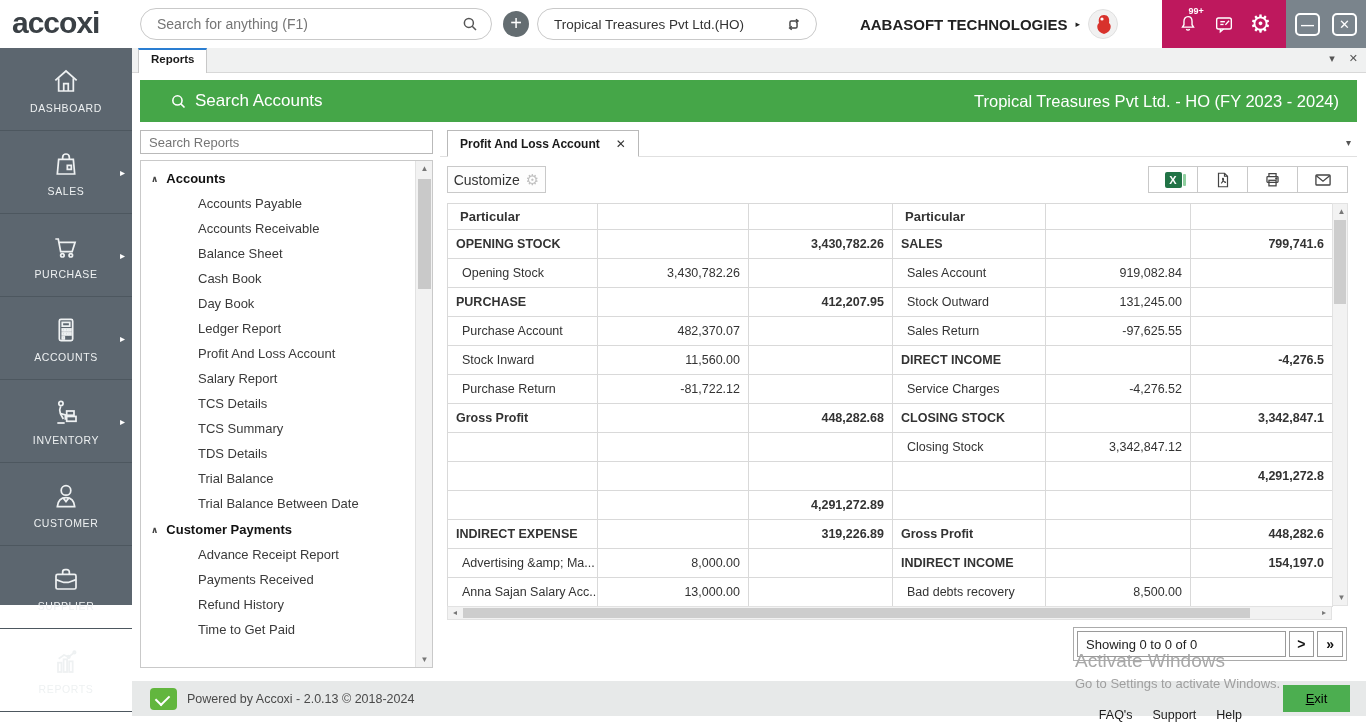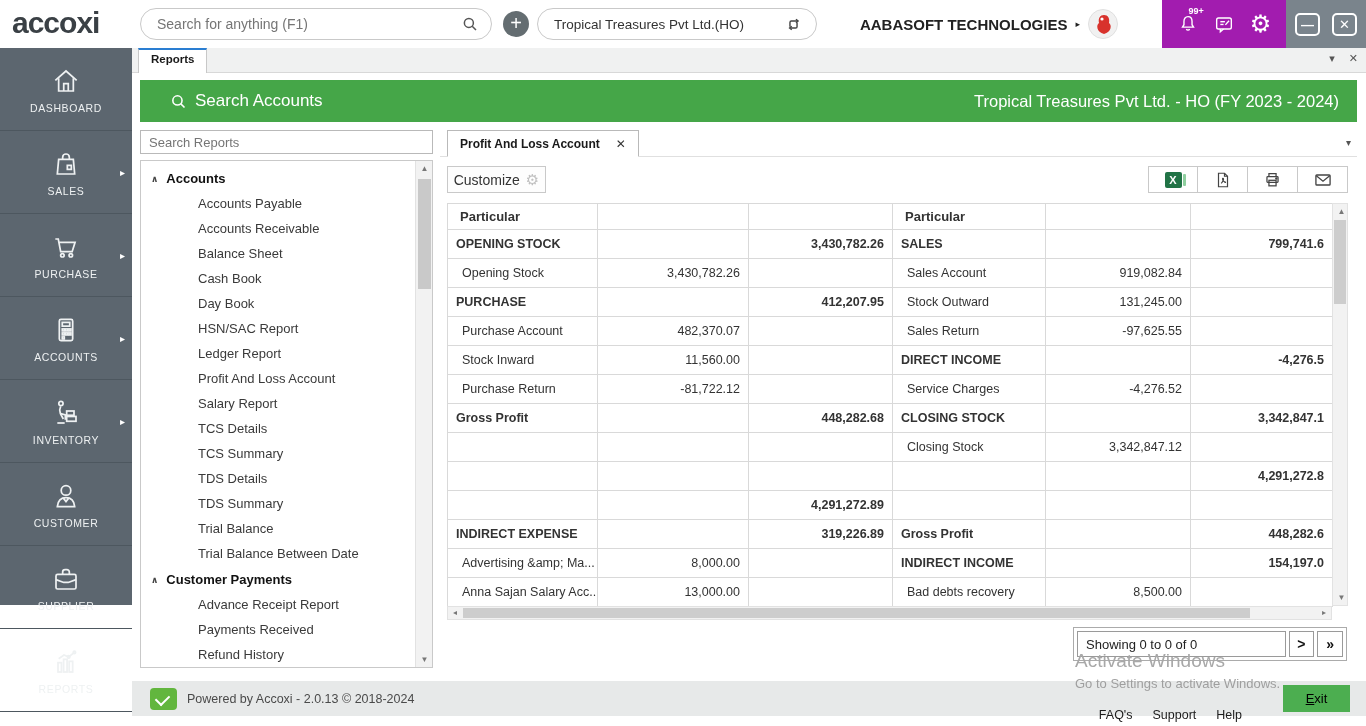--- a/index.html
+++ b/index.html
@@ -11,21 +11,21 @@
   .logo { position:absolute; left:12px; top:6px; font-size:30px; font-weight:800; color:#3a4045; letter-spacing:-1px; }
   .searchpill { position:absolute; left:140px; top:8px; width:352px; height:32px; border:1px solid #c9c9c9; border-radius:16px; background:#fff; display:flex; align-items:center; }
   .searchpill input { border:0; outline:none; flex:1; padding-left:16px; font-size:14px; color:#b91c1c; background:transparent; font-family:inherit; }
   .searchpill .mag { margin-right:12px; color:#555; }
   .plusbtn { position:absolute; left:503px; top:11px; width:26px; height:26px; border-radius:50%; background:#646d71; color:#fff; font-size:20px; line-height:24px; text-align:center; }
   .companypill { position:absolute; left:537px; top:8px; width:280px; height:32px; border:1px solid #c9c9c9; border-radius:16px; display:flex; align-items:center; justify-content:space-between; padding:0 14px 0 16px; font-size:13.5px; color:#333; }
   .orgwrap { position:absolute; right:248px; top:0; height:48px; display:flex; align-items:center; gap:8px; }
   .orgname { font-size:15px; font-weight:700; color:#222; }
   .orgcaret { font-size:9px; color:#222; }
   .avatar { width:30px; height:30px; border-radius:50%; background:#f1f1f1; border:1px solid #e0e0e0; position:relative; overflow:hidden; }
-  .iconzone { position:absolute; left:1162px; top:0; width:124px; height:48px; background:#a21caf; display:flex; align-items:center; justify-content:space-evenly; }
+  .iconzone { position:absolute; left:1162px; top:0; width:124px; height:48px; background:#be185d; display:flex; align-items:center; justify-content:space-evenly; }
   .iconzone .tbi { color:#fff; position:relative; }
   .badge { position:absolute; top:-7px; left:12px; font-size:9px; color:#fff; font-weight:700; }
   .ctrlzone { position:absolute; left:1286px; top:0; width:80px; height:48px; background:#7a848c; display:flex; align-items:center; justify-content:center; gap:12px; }
   .winbtn { width:25px; height:23px; border:2px solid #fff; border-radius:5px; color:#fff; font-size:13px; line-height:19px; text-align:center; font-weight:700; }
 
   
   .sidebar { position:absolute; left:0; top:48px; width:132px; height:557px; background:var(--sidebar,#5c666f); }
   .tile { position:relative; height:83px; border-bottom:1px solid #4d575f; display:flex; flex-direction:column; align-items:center; justify-content:center; gap:5px; cursor:pointer; }
   .tile svg { width:32px; height:32px; stroke:#eef1f2; fill:none; stroke-width:1.3; }
   .tile .lbl { font-size:10.5px; color:#eef1f2; letter-spacing:.6px; }
@@ -288,28 +288,26 @@
     <div class="rl-inner" id="reportlist">
         <div class="rl-group">
           <span class="chev">∧</span>
           <span>Accounts</span>
         </div>
         <div class="rl-item">Accounts Payable</div>
         <div class="rl-item">Accounts Receivable</div>
         <div class="rl-item">Balance Sheet</div>
         <div class="rl-item">Cash Book</div>
         <div class="rl-item">Day Book</div>
-        <div class="rl-item">HSN/SAC Report</div>
         <div class="rl-item">Ledger Report</div>
         <div class="rl-item">Profit And Loss Account</div>
         <div class="rl-item">Salary Report</div>
         <div class="rl-item">TCS Details</div>
         <div class="rl-item">TCS Summary</div>
         <div class="rl-item">TDS Details</div>
-        <div class="rl-item">TDS Summary</div>
         <div class="rl-item">Trial Balance</div>
         <div class="rl-item">Trial Balance Between Date</div>
         <div class="rl-group">
           <span class="chev">∧</span>
           <span>Customer Payments</span>
         </div>
         <div class="rl-item">Advance Receipt Report</div>
         <div class="rl-item">Payments Received</div>
         <div class="rl-item">Refund History</div>
         <div class="rl-item">Time to Get Paid</div>

